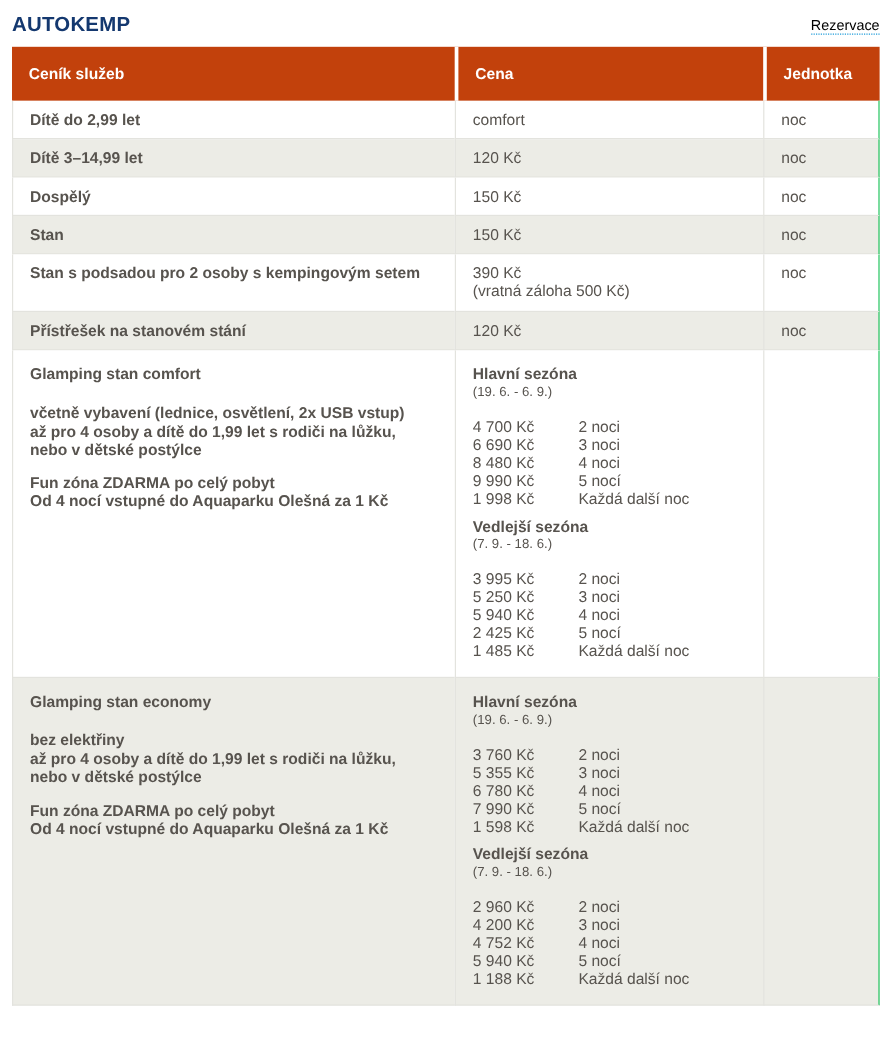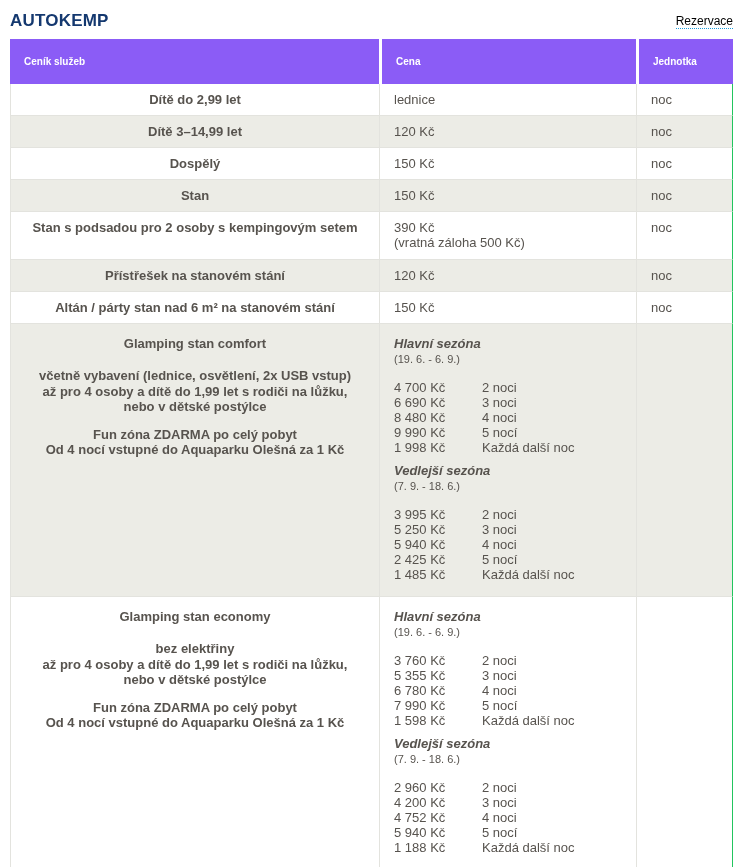--- a/index.html
+++ b/index.html
@@ -38,55 +38,55 @@
   }
 
   
   table.pricing {
     width: 723px;
     table-layout: fixed;
     border-collapse: separate;
     border-spacing: 0;
   }
   thead th {
-    background: #8b5cf6;
+    background: #c2410c;
     color: #ffffff;
-    font-size: 10px;
+    font-size: 13px;
     font-weight: 700;
     text-align: left;
     padding: 15px 14px;
     line-height: 15px;
   }
   thead th + th { border-left: 3px solid #ffffff; }
 
   tbody td {
     font-size: 13px;
     line-height: 15px;
     color: #57534E;
     padding: 8px 14px;
     vertical-align: top;
     border-bottom: 1px solid #E3E3DE;
     background: #ffffff;
   }
-  tbody td:first-child  { border-left: 1px solid #E3E3DE; text-align: center; }
+  tbody td:first-child  { border-left: 1px solid #E3E3DE; }
   tbody td:last-child   { border-right: 1px solid #22c55e; }
   tbody td + td         { border-left: 1px solid #E3E3DE; }
   tbody tr:nth-child(even) td { background: #ECECE6; }
 
   .service { font-weight: 700; }
   .price-note { line-height: 16px; }
 
   
   tr.glamp td { padding-top: 12px; padding-bottom: 14px; }
   .g-title { font-weight: 700; line-height: 15px; margin-bottom: 17px; }
   .g-desc  { margin-bottom: 12px; }
   .g-desc div, .g-perks div { font-weight: 700; line-height: 15.5px; }
 
   .season + .season { margin-top: 8px; }
-  .season-name  { font-weight: 700; font-size: 13px; line-height: 16px; font-style: italic; }
+  .season-name  { font-weight: 700; font-size: 13px; line-height: 16px; }
   .season-dates { font-size: 11px; line-height: 15px; margin-bottom: 13px; }
   .price-line   { line-height: 15px; }
   .price-val    { display: inline-block; width: 88px; }
 </style>
 </head>
 <body>
 
 <div class="page">
 
   <div class="topbar">
@@ -104,21 +104,21 @@
       <tr>
         <th>Ceník služeb</th>
         <th>Cena</th>
         <th>Jednotka</th>
       </tr>
     </thead>
     <tbody>
 
       <tr>
         <td class="service">Dítě do 2,99 let</td>
-        <td>lednice</td>
+        <td>comfort</td>
         <td>noc</td>
       </tr>
 
       <tr>
         <td class="service">Dítě 3–14,99 let</td>
         <td>120 Kč</td>
         <td>noc</td>
       </tr>
 
       <tr>
@@ -141,25 +141,20 @@
         </td>
         <td>noc</td>
       </tr>
 
       <tr>
         <td class="service">Přístřešek na stanovém stání</td>
         <td>120 Kč</td>
         <td>noc</td>
       </tr>
 
-      <tr>
-        <td class="service">Altán / párty stan nad 6 m² na stanovém stání</td>
-        <td>150 Kč</td>
-        <td>noc</td>
-      </tr>
 
       <tr class="glamp">
         <td>
           <div class="g-title">Glamping stan comfort</div>
           <div class="g-desc">
             <div>včetně vybavení (lednice, osvětlení, 2x USB vstup)</div>
             <div>až pro 4 osoby a dítě do 1,99 let s rodiči na lůžku,</div>
             <div>nebo v dětské postýlce</div>
           </div>
           <div class="g-perks">

